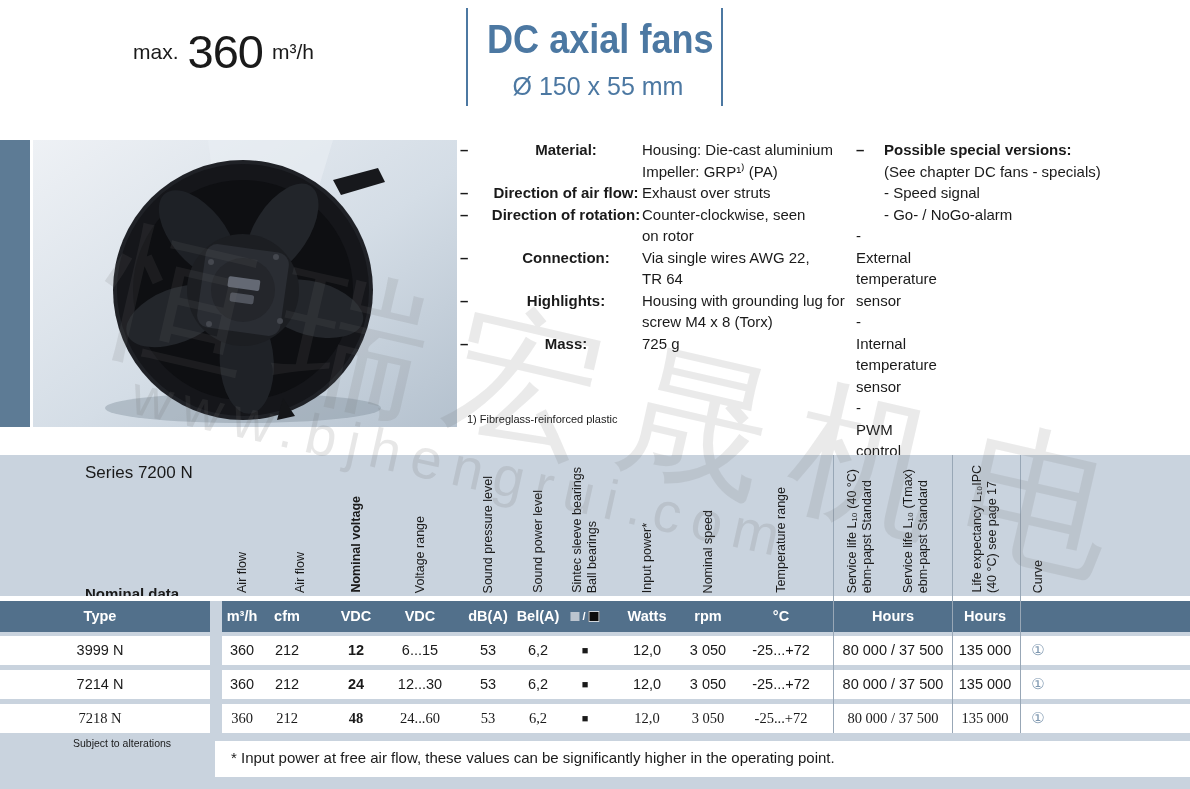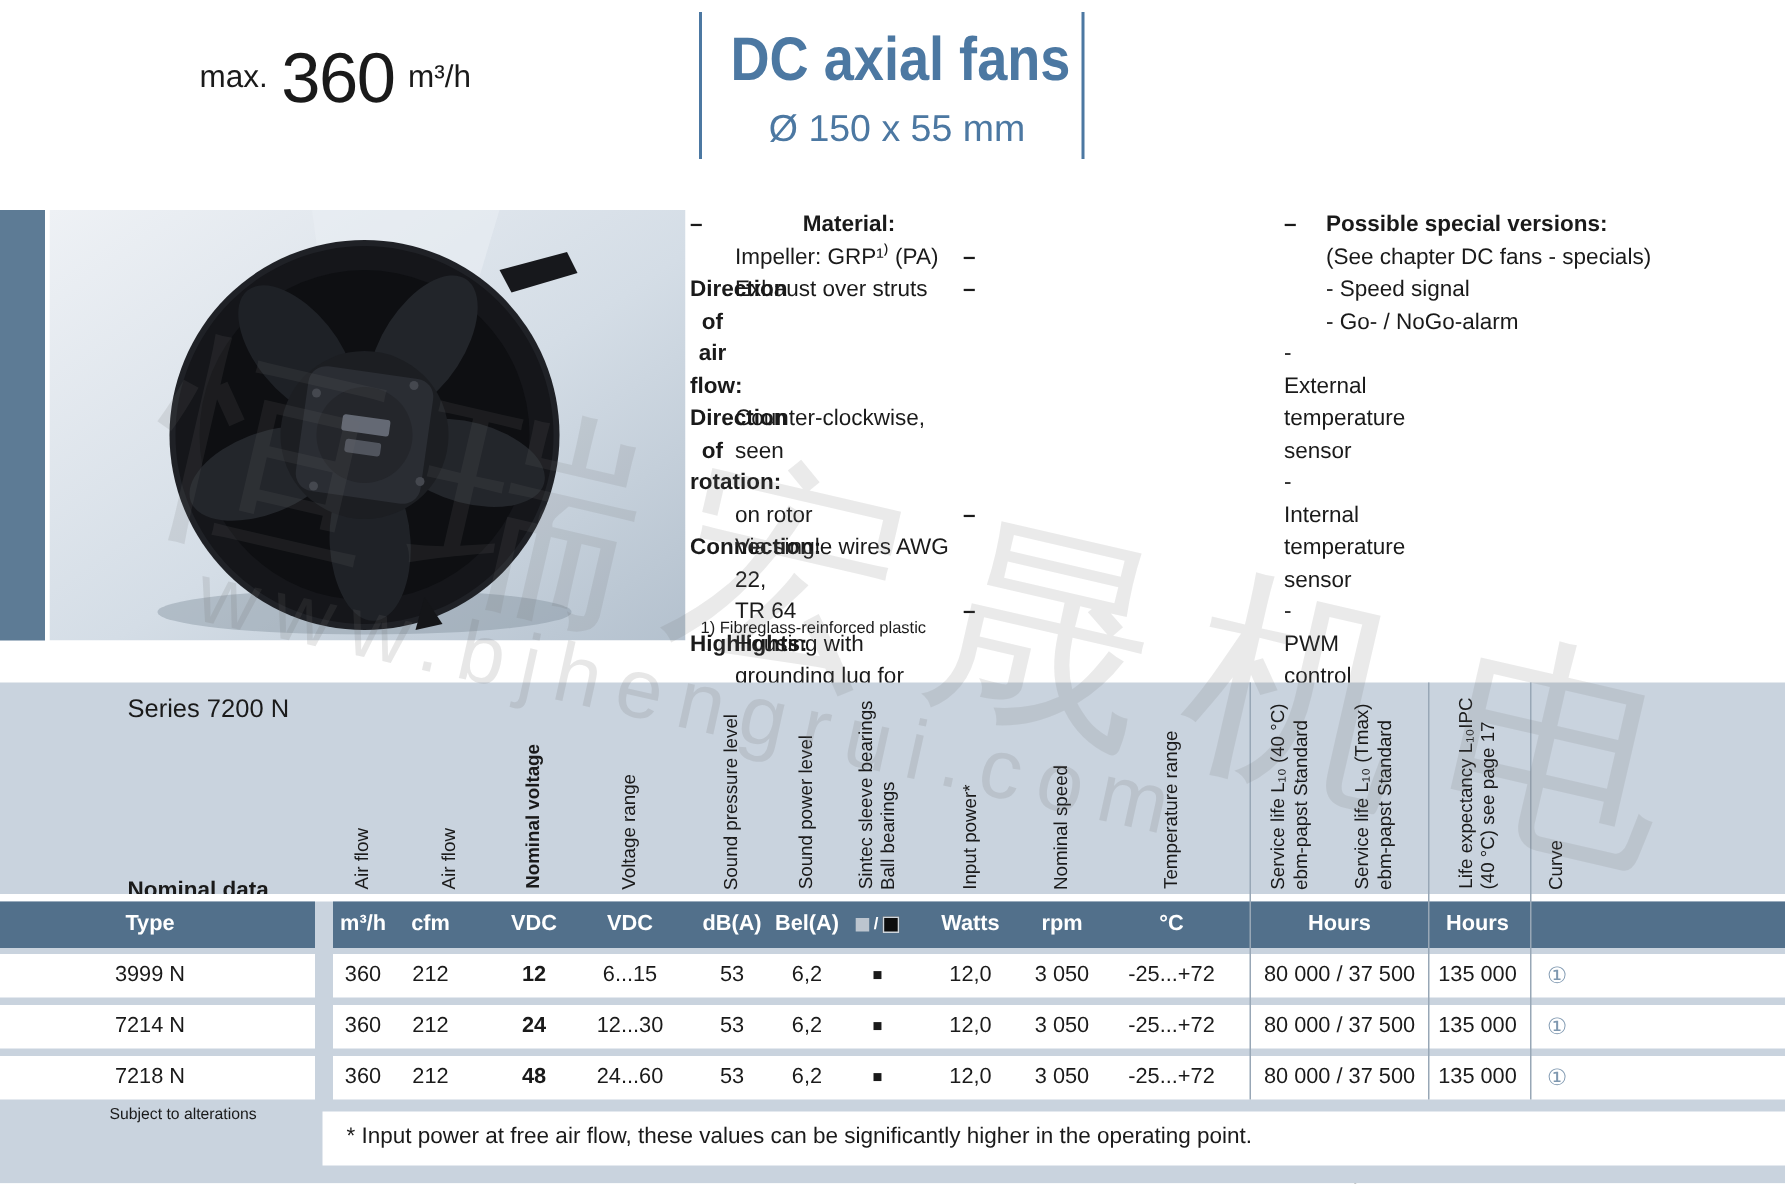--- a/index.html
+++ b/index.html
@@ -49,21 +49,21 @@
   .ub1{left:0;width:210px;}
   .ub2{left:222px;width:968px;}
   .row-box{position:absolute;height:29px;background:#fff;}
   .r1{top:636px}.r2{top:670px}.r3{top:704px}
   .tb1{left:0;width:210px;}
   .tb2{left:222px;width:968px;}
   .cell{position:absolute;transform:translate(-50%,-50%);font-size:14.5px;white-space:nowrap;z-index:6;}
   .ucell{position:absolute;transform:translate(-50%,-50%);font-size:14.5px;font-weight:bold;color:#fff;
          white-space:nowrap;z-index:6;}
   .cy-u{top:616px;}
-  .cy-r1{top:650px;}.cy-r2{top:684px;}.cy-r3{top:718px;}
+  .cy-r1{top:650px;}.cy-r2{top:684px;}.cy-r3{top:718px;font-family:Liberation Serif, serif;}
   .cc0{left:100px}.cc1{left:242px}.cc2{left:287px}.cc3{left:356px;font-weight:bold}.cc4{left:420px}
   .cc5{left:488px}.cc6{left:538px}.cc7{left:585px;font-size:11px}.cc8{left:647px}.cc9{left:708px}
   .cc10{left:781px}.cc11{left:893px}.cc12{left:985px}.cc13{left:1038px;color:#7f98b0;font-size:15px}
   .sq{display:inline-block;width:9px;height:9px;vertical-align:-1px;}
   .sq-sleeve{background:#bcc5cf;}
   .sq-ball{background:#0d0d0d;border:1px solid #cfd6dd;}
   .bearing-unit{display:flex;align-items:center;gap:3px;}
   .subject{position:absolute;left:73px;top:737px;font-size:10.5px;}
   .note-box{position:absolute;left:215px;top:741px;width:975px;height:36px;background:#fff;}
   .note-text{position:absolute;left:231px;top:749px;font-size:15px;white-space:nowrap;}
@@ -121,20 +121,21 @@
       <circle cx="247" cy="181" r="3" fill="#45484f"></circle>
       <circle cx="176" cy="184" r="3" fill="#45484f"></circle>
       <path d="M300 40 L345 28 L352 42 L308 55 Z" fill="#17181c"></path>
       <path d="M250 258 L262 276 L244 280 Z" fill="#141518"></path>
     </g>
   </svg>
 
   <div class="spec-grid">
     <span class="dash">–</span>
     <span class="lbl">Material:</span>
+    <span>Housing: Die-cast aluminium</span>
     <span class="dash"></span>
     <span class="lbl"></span>
     <span>Impeller: GRP¹⁾ (PA)</span>
     <span class="dash">–</span>
     <span class="lbl">Direction of air flow:</span>
     <span>Exhaust over struts</span>
     <span class="dash">–</span>
     <span class="lbl">Direction of rotation:</span>
     <span>Counter-clockwise, seen</span>
     <span class="dash"></span>

